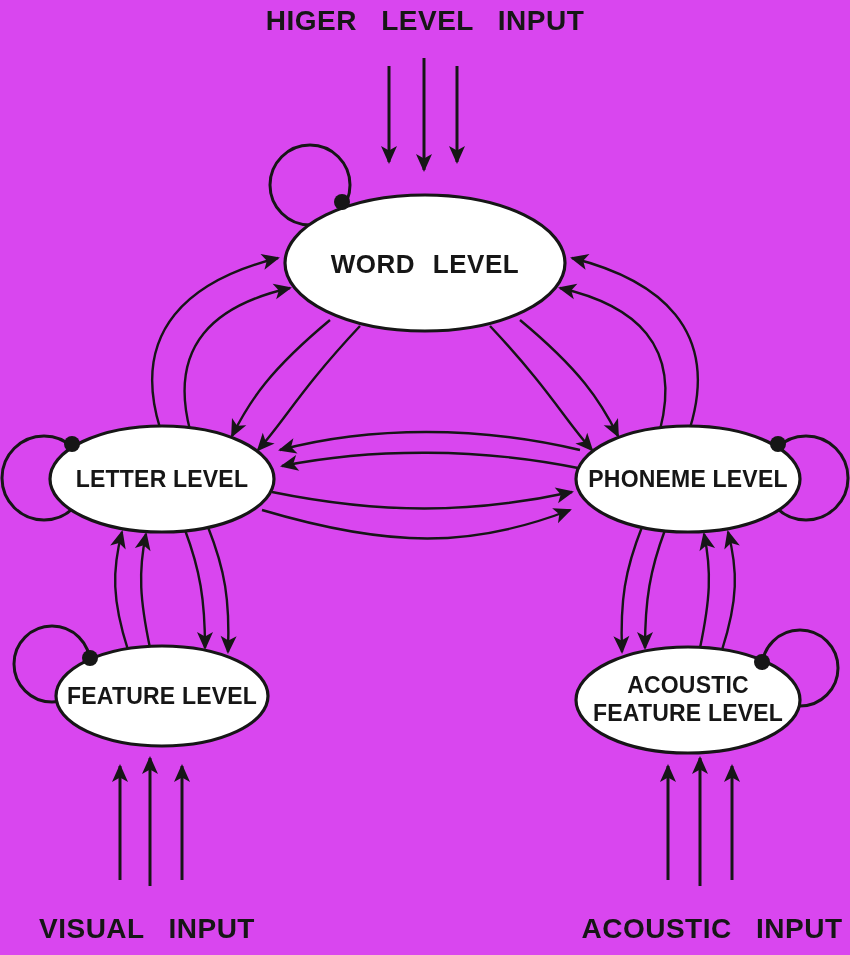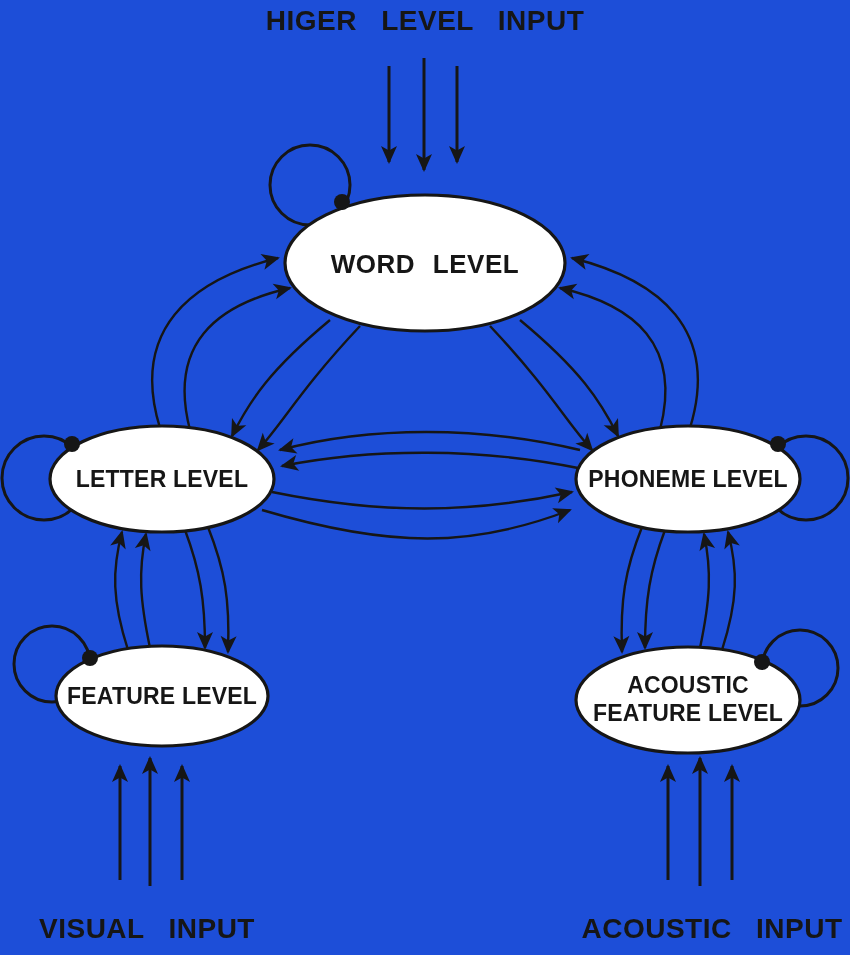--- a/index.html
+++ b/index.html
@@ -4,21 +4,21 @@
 <style>
   html, body {
     margin: 0;
     padding: 0;
     background: #ffffff;
   }
   .stage {
     width: 850px;
     height: 955px;
     position: relative;
-    background: #1d4ed8;
+    background: #d946ef;
     overflow: hidden;
   }
   svg { display: block; }
   text {
     font-family: "Liberation Sans", "DejaVu Sans", sans-serif;
     font-weight: 700;
     fill: #161616;
     text-anchor: middle;
   }
   .t-input { font-size: 28px; letter-spacing: 0.5px; word-spacing: 16px; }

